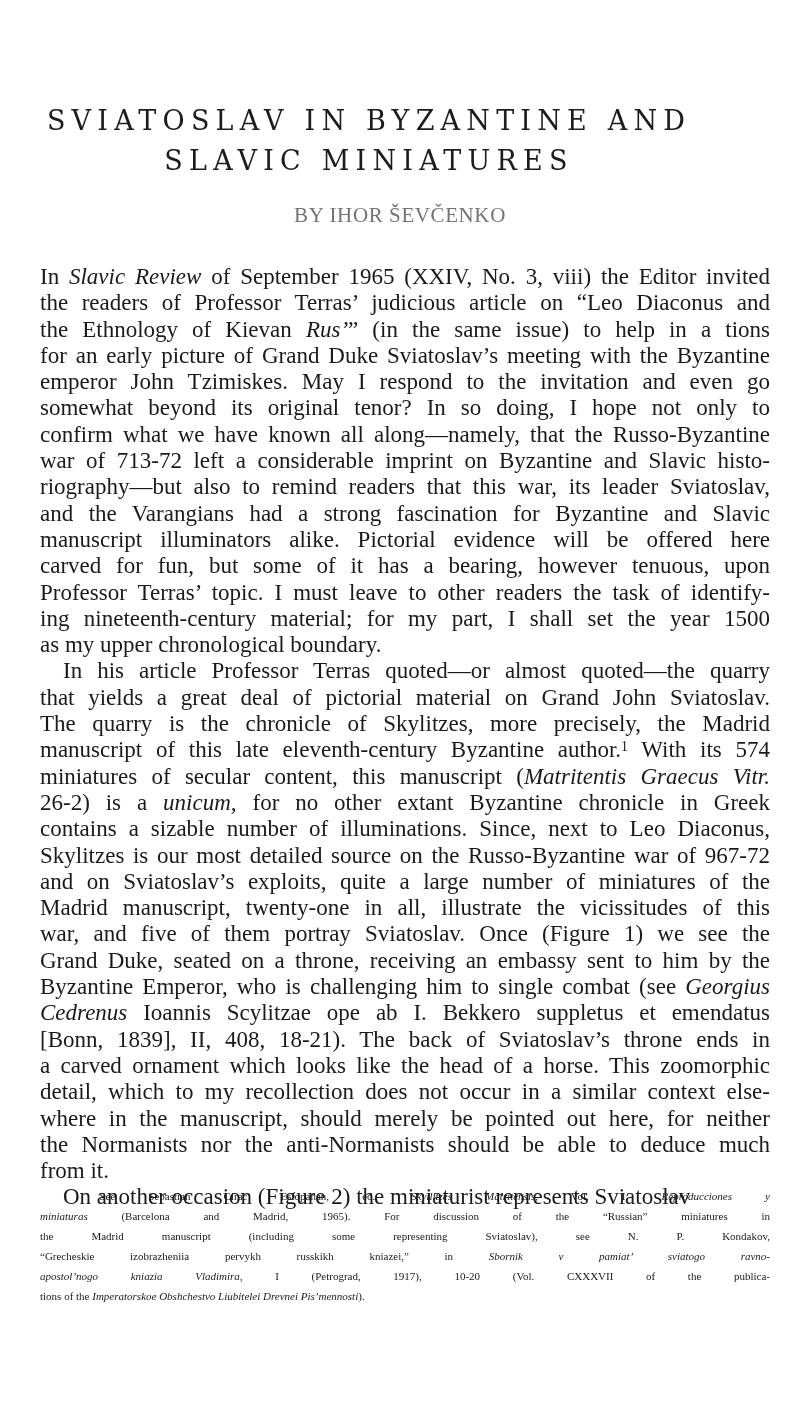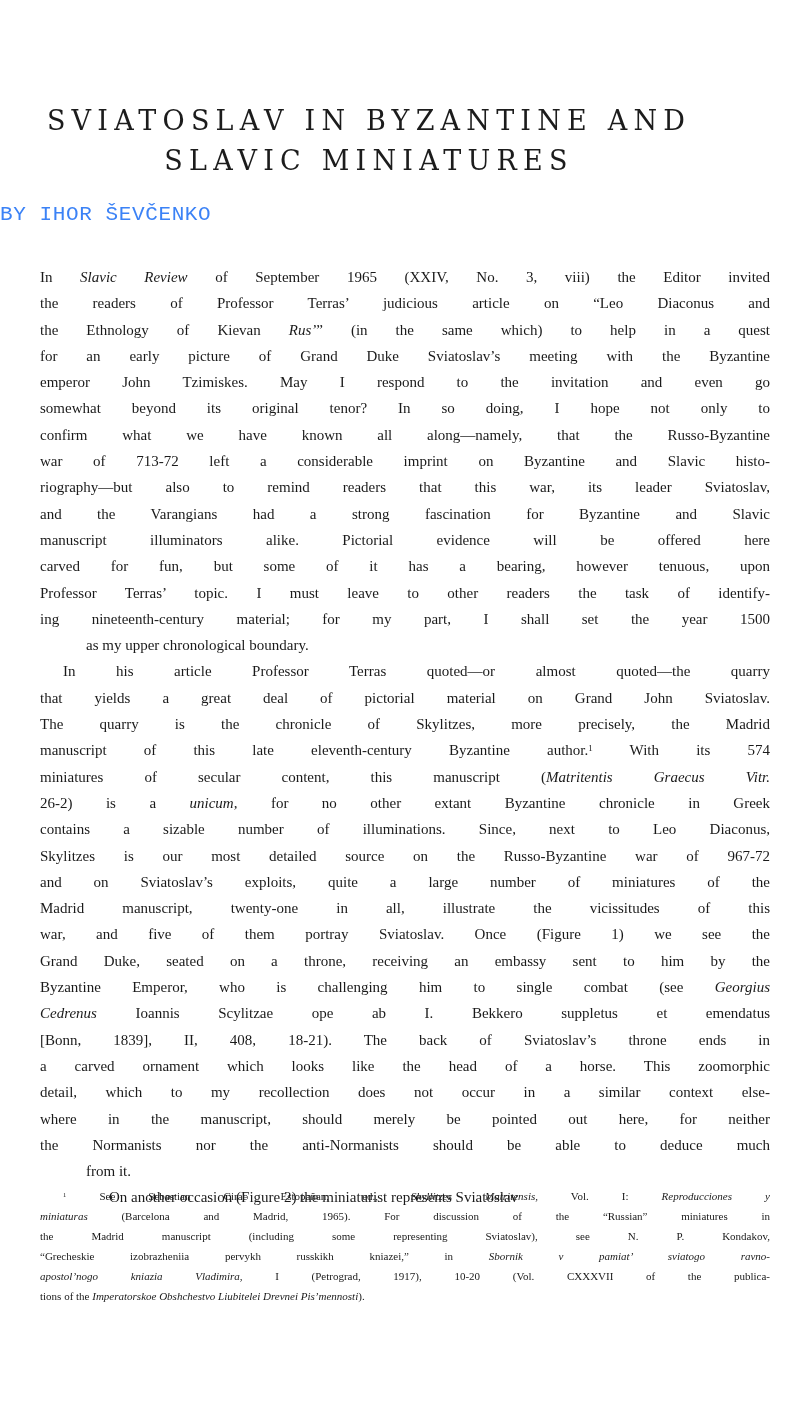--- a/index.html
+++ b/index.html
@@ -6,30 +6,30 @@
   body { width: 800px; height: 1424px; position: relative; overflow: hidden; color: #1a1a1a; }
   .page { position: absolute; left: 0; top: 0; width: 800px; height: 1424px; font-family: "Liberation Serif", "DejaVu Serif", serif; }
   .title {
     position: absolute; left: 0; width: 738px; text-align: center;
     font-family: "DejaVu Serif", "Liberation Serif", serif;
     font-size: 27px; letter-spacing: 6.2px; font-weight: normal; color: #1c1c1c;
   }
   .t1 { top: 105px; }
   .t2 { top: 145px; }
   .byline {
-    position: absolute; left: 0; width: 800px; top: 203px; text-align: left;
-    font-size: 21px; letter-spacing: 0.6px; color: #3b82f6; font-family: Liberation Mono, monospace;
+    position: absolute; left: 0; width: 800px; top: 203px; text-align: center;
+    font-size: 21px; letter-spacing: 0.6px; color: #737373;
   }
   .body { position: absolute; left: 40px; width: 730px; top: 264px; }
   .line {
     display: block; height: 26.3px; line-height: 26.3px;
-    font-size: 15px; text-align: justify; text-align-last: justify;
+    font-size: 23px; text-align: justify; text-align-last: justify;
     white-space: nowrap; overflow: visible;
   }
-  .line.last { text-align-last: left; margin-left: 46px; }
+  .line.last { text-align-last: left; }
   .line.indent { padding-left: 23px; }
   .fn { position: absolute; left: 40px; width: 730px; top: 1186px; }
   .fline {
     display: block; height: 20px; line-height: 20px;
     font-size: 11px; text-align: justify; text-align-last: justify; white-space: nowrap;
   }
   .fline.last { text-align-last: left; }
   .fline.indent { padding-left: 23px; }
   i { font-style: italic; }
   sup { font-size: 0.6em; vertical-align: 0.45em; line-height: 0; }
@@ -38,21 +38,21 @@
 <body>
 
 <div class="page">
   <div class="title t1">SVIATOSLAV IN BYZANTINE AND</div>
   <div class="title t2">SLAVIC MINIATURES</div>
   <div class="byline">BY IHOR ŠEVČENKO</div>
 
   <div class="body" id="body">
       <div class="line"><span>In </span><i>Slavic Review</i><span> of September 1965 (XXIV, No. 3, viii) the Editor invited</span></div>
       <div class="line"><span>the readers of Professor Terras’ judicious article on “Leo Diaconus and</span></div>
-      <div class="line"><span>the Ethnology of Kievan </span><i>Rus’</i><span>” (in the same which) to help in a quest</span></div>
+      <div class="line"><span>the Ethnology of Kievan </span><i>Rus’</i><span>” (in the same issue) to help in a tions</span></div>
       <div class="line"><span>for an early picture of Grand Duke Sviatoslav’s meeting with the Byzantine</span></div>
       <div class="line"><span>emperor John Tzimiskes. May I respond to the invitation and even go</span></div>
       <div class="line"><span>somewhat beyond its original tenor? In so doing, I hope not only to</span></div>
       <div class="line"><span>confirm what we have known all along—namely, that the Russo-Byzantine</span></div>
       <div class="line"><span>war of 713-72 left a considerable imprint on Byzantine and Slavic histo-</span></div>
       <div class="line"><span>riography—but also to remind readers that this war, its leader Sviatoslav,</span></div>
       <div class="line"><span>and the Varangians had a strong fascination for Byzantine and Slavic</span></div>
       <div class="line"><span>manuscript illuminators alike. Pictorial evidence will be offered here</span></div>
       <div class="line"><span>carved for fun, but some of it has a bearing, however tenuous, upon</span></div>
       <div class="line"><span>Professor Terras’ topic. I must leave to other readers the task of identify-</span></div>

